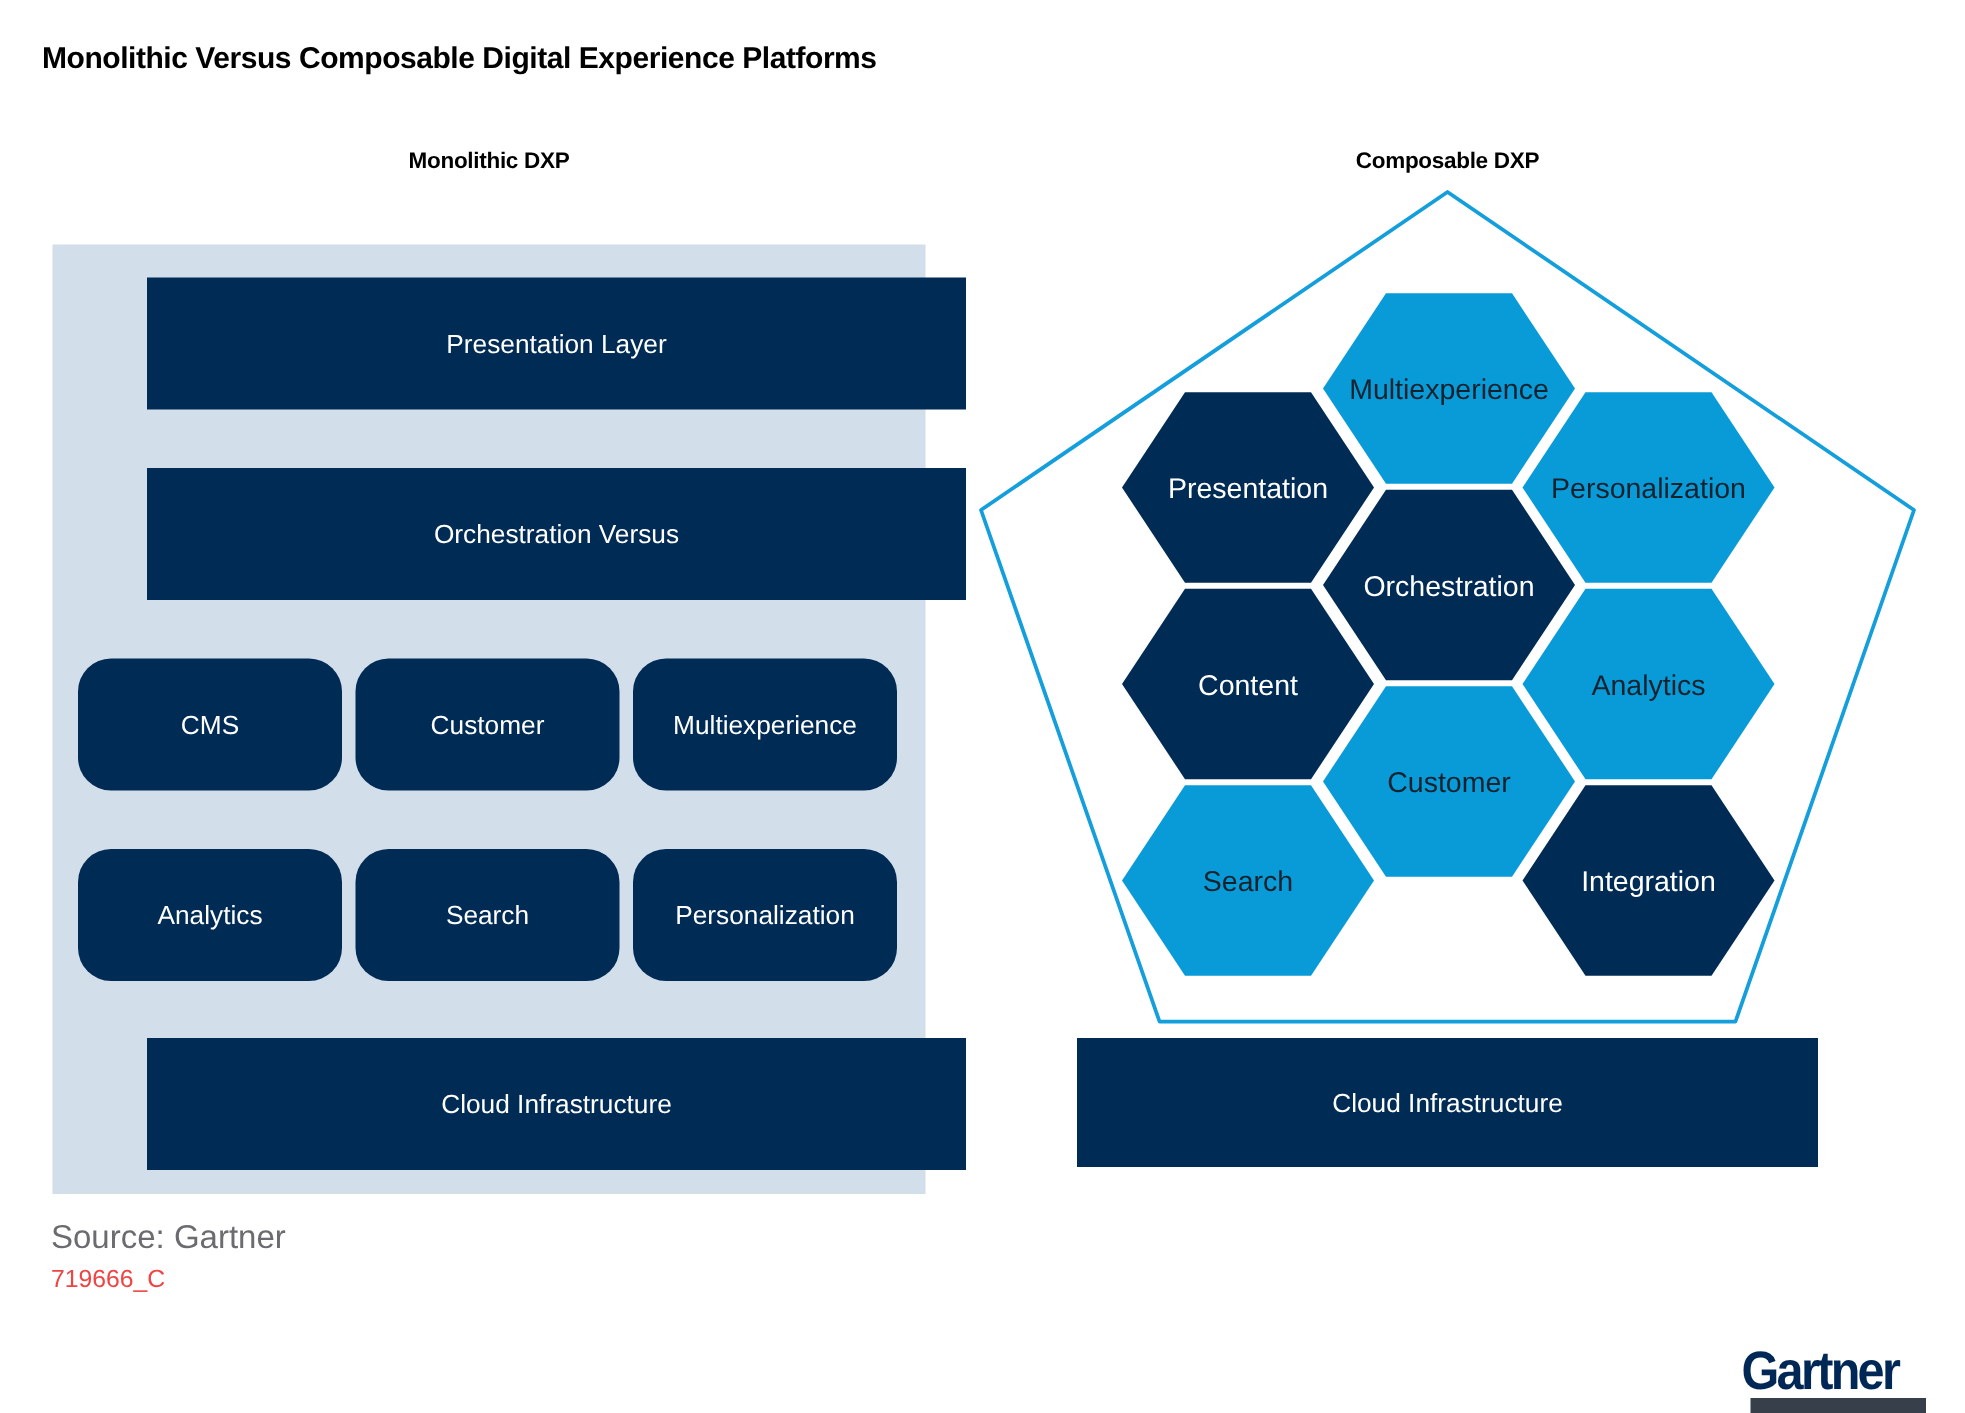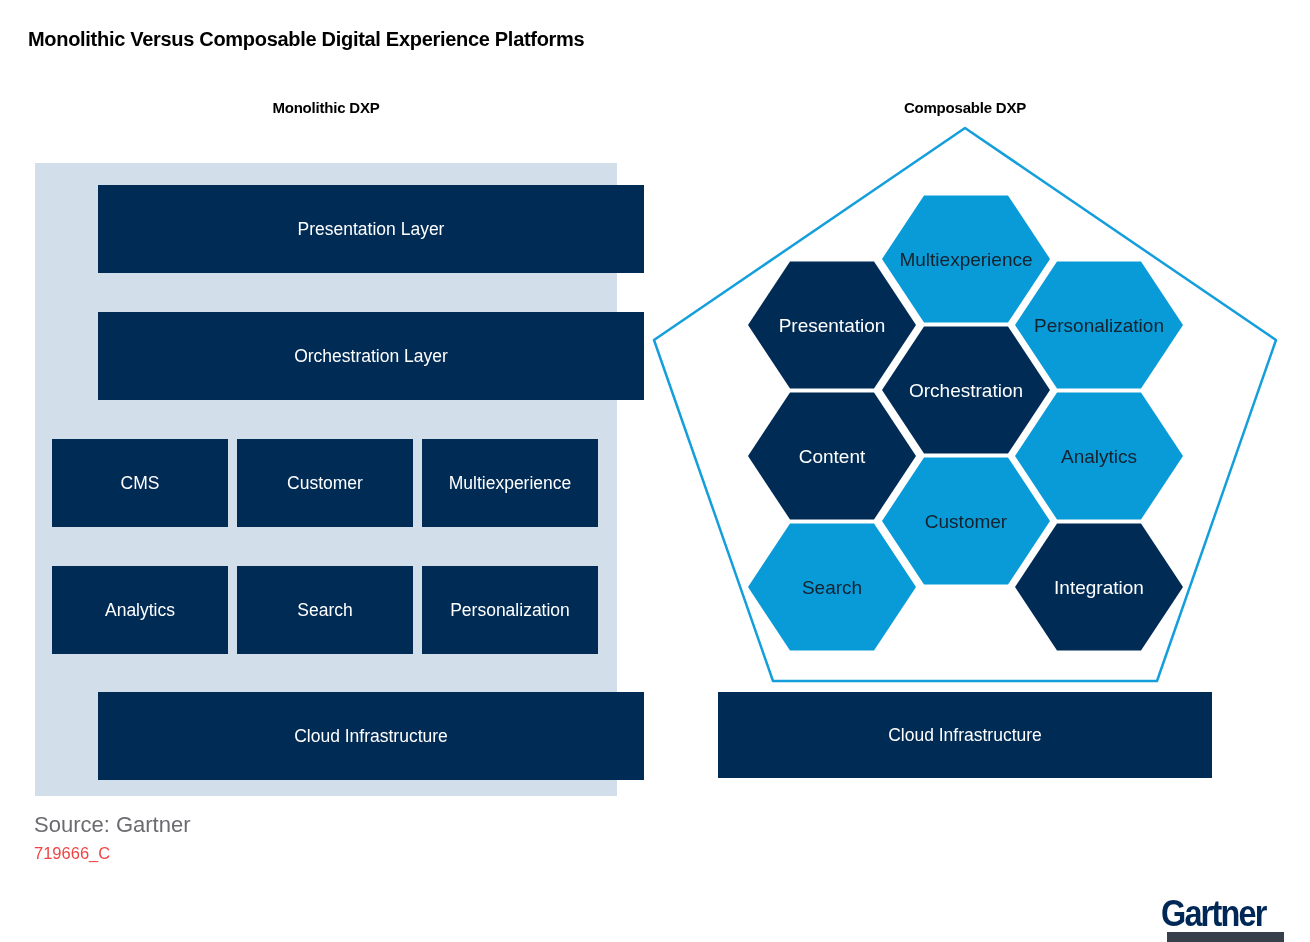--- a/index.html
+++ b/index.html
@@ -19,21 +19,21 @@
   #comp-heading{left:640px;width:650px;}
 
   
   .mono-panel{left:35px;top:163px;width:582px;height:633px;background:#d2dfea;}
   .mono-box{
     position:absolute;background:#002b55;color:#ffffff;
     display:flex;align-items:center;justify-content:center;
     font-size:17.5px;font-weight:400;text-align:center;
   }
   .row-full{left:27px;width:546px;height:88px;margin-left:36px;}
-  .row-cell{width:176px;height:88px;}
+  .row-cell{width:176px;height:88px;border-radius:22px;}
 
   
   .comp-svg{left:0;top:0;}
   .pentagon{fill:none;stroke:#149fdc;stroke-width:2.5;stroke-linejoin:round;}
   g.tone-dark  polygon{fill:#002b55;}
   g.tone-light polygon{fill:#089bd8;}
   g.tone-dark  text{fill:#ffffff;}
   g.tone-light text{fill:#14222e;}
   .hex-label{
     font-family:"Liberation Sans", sans-serif;font-size:19px;
@@ -59,21 +59,21 @@
 </head>
 <body>
 
 <div class="abs page-title">Monolithic Versus Composable Digital Experience Platforms</div>
 
 <div class="abs col-heading" id="mono-heading">Monolithic DXP</div>
 <div class="abs col-heading" id="comp-heading">Composable DXP</div>
 
 <div class="abs mono-panel">
   <div class="mono-box row-full" style="top:22px;">Presentation Layer</div>
-  <div class="mono-box row-full" style="top:149px;">Orchestration Layer</div>
+  <div class="mono-box row-full" style="top:149px;">Orchestration Versus</div>
 
   <div class="mono-box row-cell" style="top:276px;left:17px;">CMS</div>
   <div class="mono-box row-cell" style="top:276px;left:202px;">Customer</div>
   <div class="mono-box row-cell" style="top:276px;left:387px;">Multiexperience</div>
 
   <div class="mono-box row-cell" style="top:403px;left:17px;">Analytics</div>
   <div class="mono-box row-cell" style="top:403px;left:202px;">Search</div>
   <div class="mono-box row-cell" style="top:403px;left:387px;">Personalization</div>
 
   <div class="mono-box row-full" style="top:529px;">Cloud Infrastructure</div>

